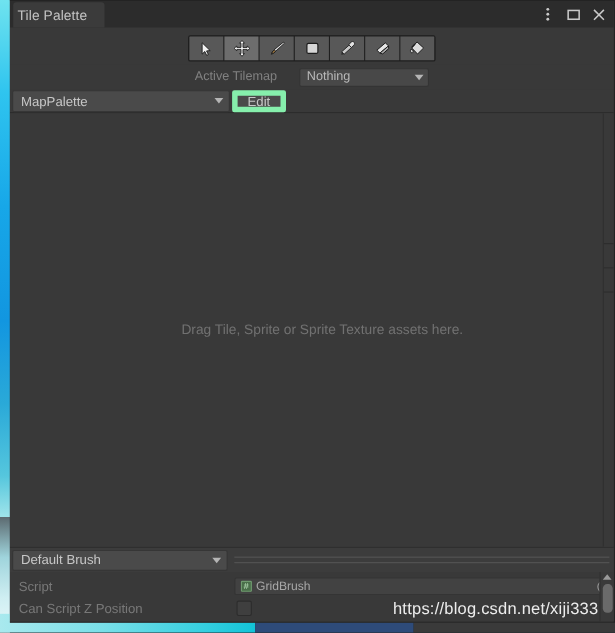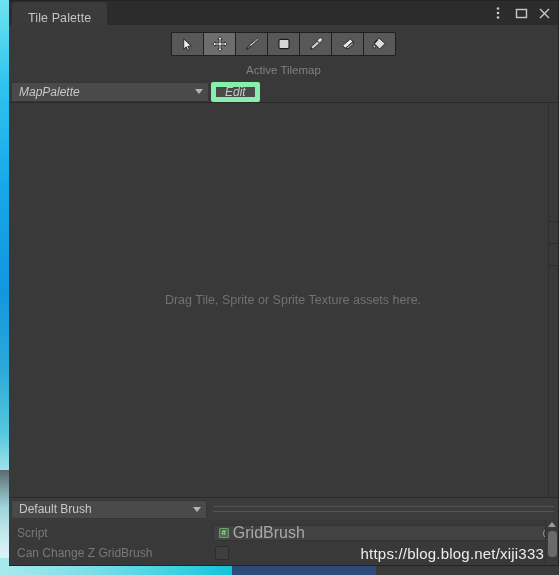--- a/index.html
+++ b/index.html
@@ -67,26 +67,26 @@
   #titlebar {
     height: 24px;
     min-height: 24px;
     background: #2c2c2c;
     display: flex;
     align-items: flex-end;
     position: relative;
   }
   #tab {
     height: 23px;
-    padding: 0 16px 0 16px;
+    padding: 0 16px 0 4px;
     background: #3b3b3b;
     border-top-left-radius: 3px;
     border-top-right-radius: 3px;
     display: flex;
-    align-items: flex-end;
+    align-items: center;
     color: #c4c4c4;
     font-size: 12.5px;
     letter-spacing: .1px;
     margin-left: 3px;
     cursor: pointer;
     margin-top: 11px;
   }
   #wincontrols {
     position: absolute;
     right: 4px;
@@ -166,21 +166,20 @@
   }
 
   
   #paletterow {
     height: 22px;
     min-height: 22px;
     background: #393939;
     display: flex;
     align-items: center;
     border-bottom: 1px solid #2a2a2a;
-    font-style: italic;
   }
   #palette-dd {
     width: 198px;
     height: 20px;
     margin: 0 0 0 2px;
     background: #4a4a4a;
     border: 1px solid #363636;
     border-radius: 2px;
     display: flex; align-items: center;
     padding: 0 5px 0 7px;
@@ -303,21 +302,21 @@
     border-radius: 2px;
     display: flex;
     align-items: center;
     padding: 0 3px 0 5px;
     gap: 4px;
     cursor: pointer;
   }
   #script-name {
     flex: 1;
     color: #a8a8a8;
-    font-size: 16px;
+    font-size: 11px;
   }
   .script-icon {
     width: 10px; height: 10px;
     background: #4a6f4a;
     border: 1px solid #6f9a6f;
     border-radius: 1px;
     display: flex; align-items: center; justify-content: center;
     font-size: 8px;
     color: #bde2bd;
     line-height: 1;
@@ -475,20 +474,24 @@
           <path d="M5.3 4 L2.3 7.1" stroke="#1c1c1c" stroke-width="1.2" fill="none"></path>
           <path d="M1.6 8.6 C0.7 10.2 1.1 11.8 2.3 12 C3.5 12.2 4 10.9 3.3 9.6 Z" fill="#cfcfcf" stroke="#1c1c1c" stroke-width="0.8"></path>
         </svg>
       </div>
 
     </div>
   </div>
 
   <div id="tilemaprow">
     <span id="tilemap-label">Active Tilemap</span>
+    <div id="tilemap-dd">
+      <span class="ddtext">Nothing</span>
+      <span class="caret"></span>
+    </div>
   </div>
 
   <div id="paletterow">
     <div id="palette-dd">
       <span class="ddtext">MapPalette</span>
       <span class="caret"></span>
     </div>
     <div id="edit-btn">
       <span>Edit</span>
     </div>
@@ -519,26 +522,26 @@
       <div class="insp-row">
         <span class="insp-label">Script</span>
         <div id="script-field">
           <span class="script-icon">#</span>
           <span id="script-name">GridBrush</span>
           <span class="obj-picker"></span>
         </div>
       </div>
 
       <div class="insp-row">
-        <span class="insp-label">Can Change Z GridBrush</span>
+        <span class="insp-label">Can Script Z Position</span>
         <span id="zpos-check"></span>
       </div>
 
       <div id="insp-scroll">
         <div class="arrow-up"></div>
         <div id="insp-thumb"></div>
       </div>
 
-      <div id="watermark">https://blog.blog.net/xiji333</div>
+      <div id="watermark">https://blog.csdn.net/xiji333</div>
     </div>
   </div>
 
 </div>
 
 </body></html>

